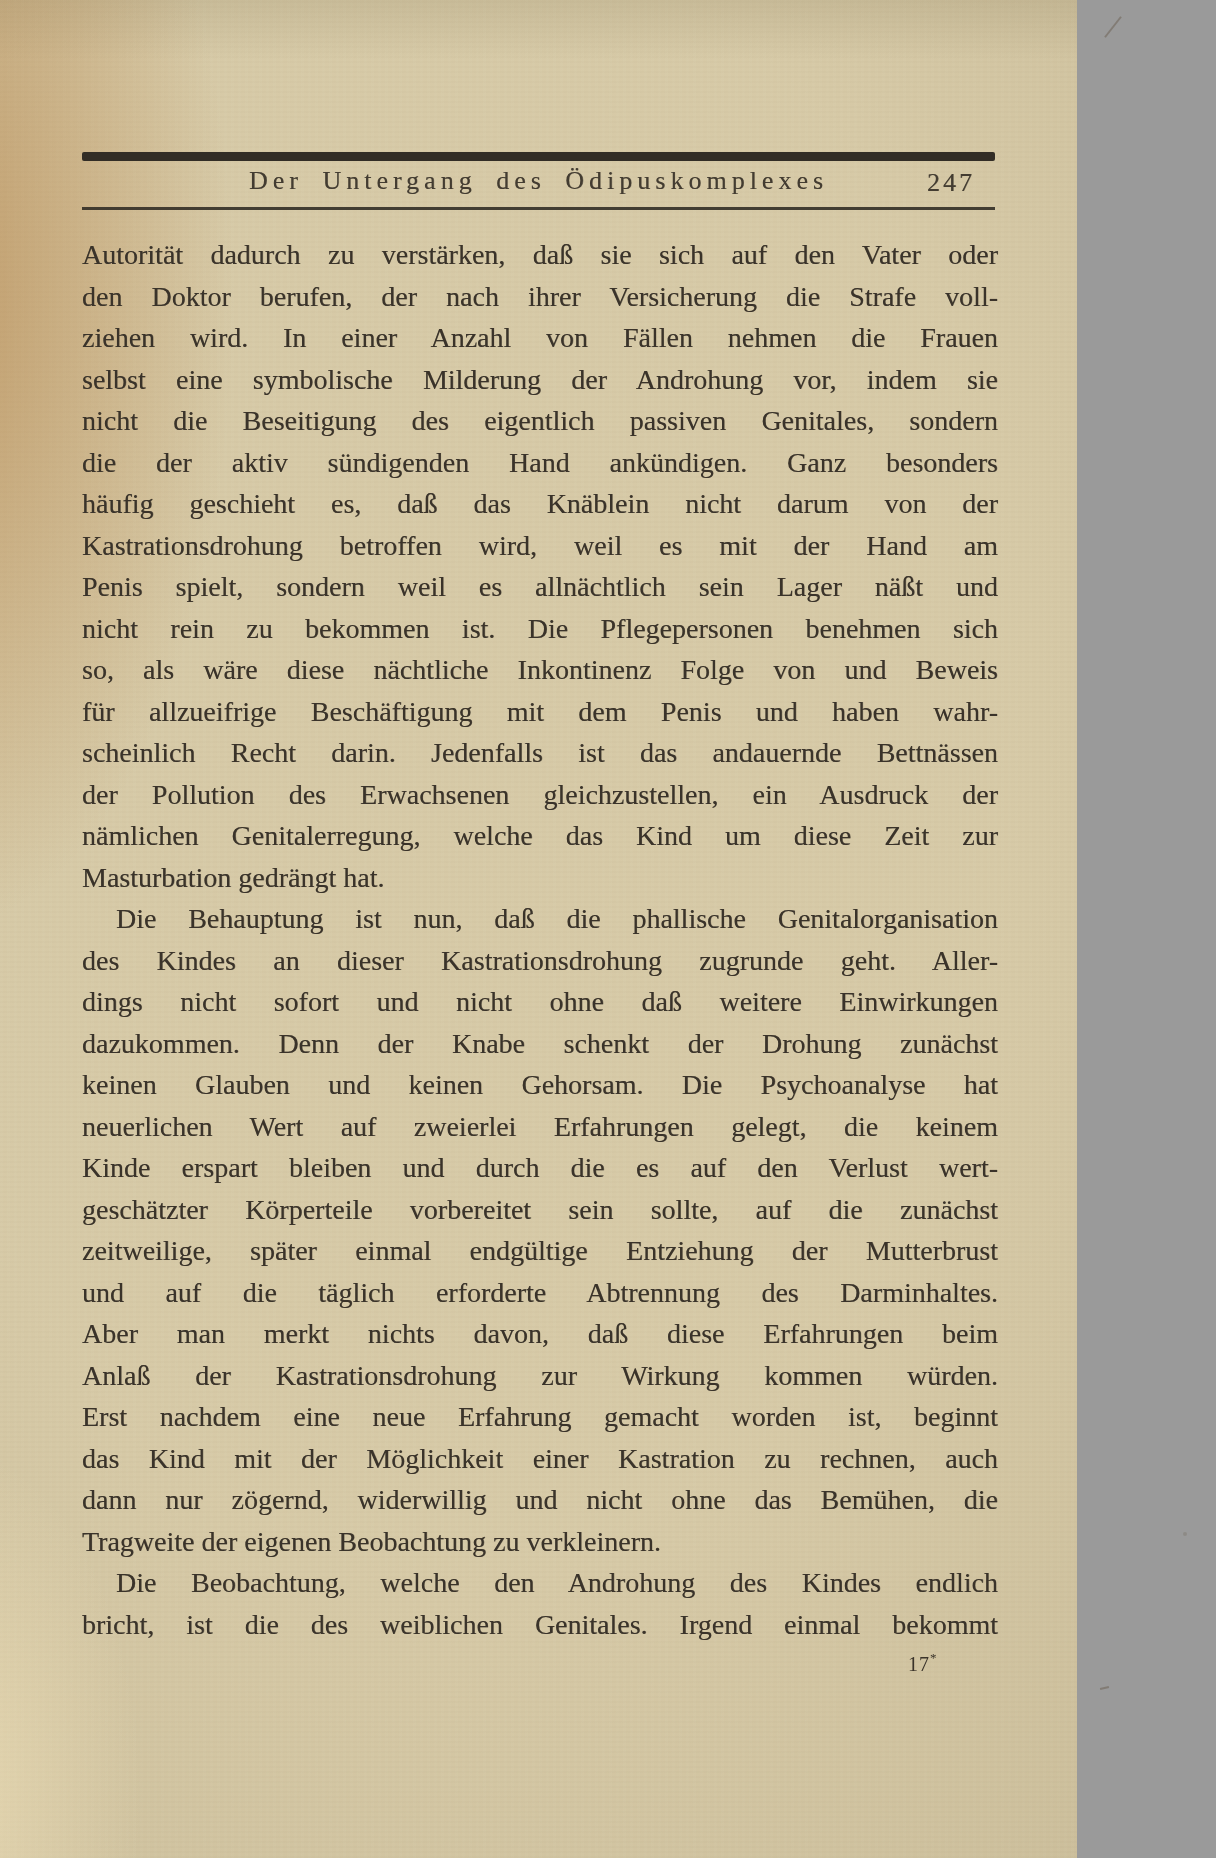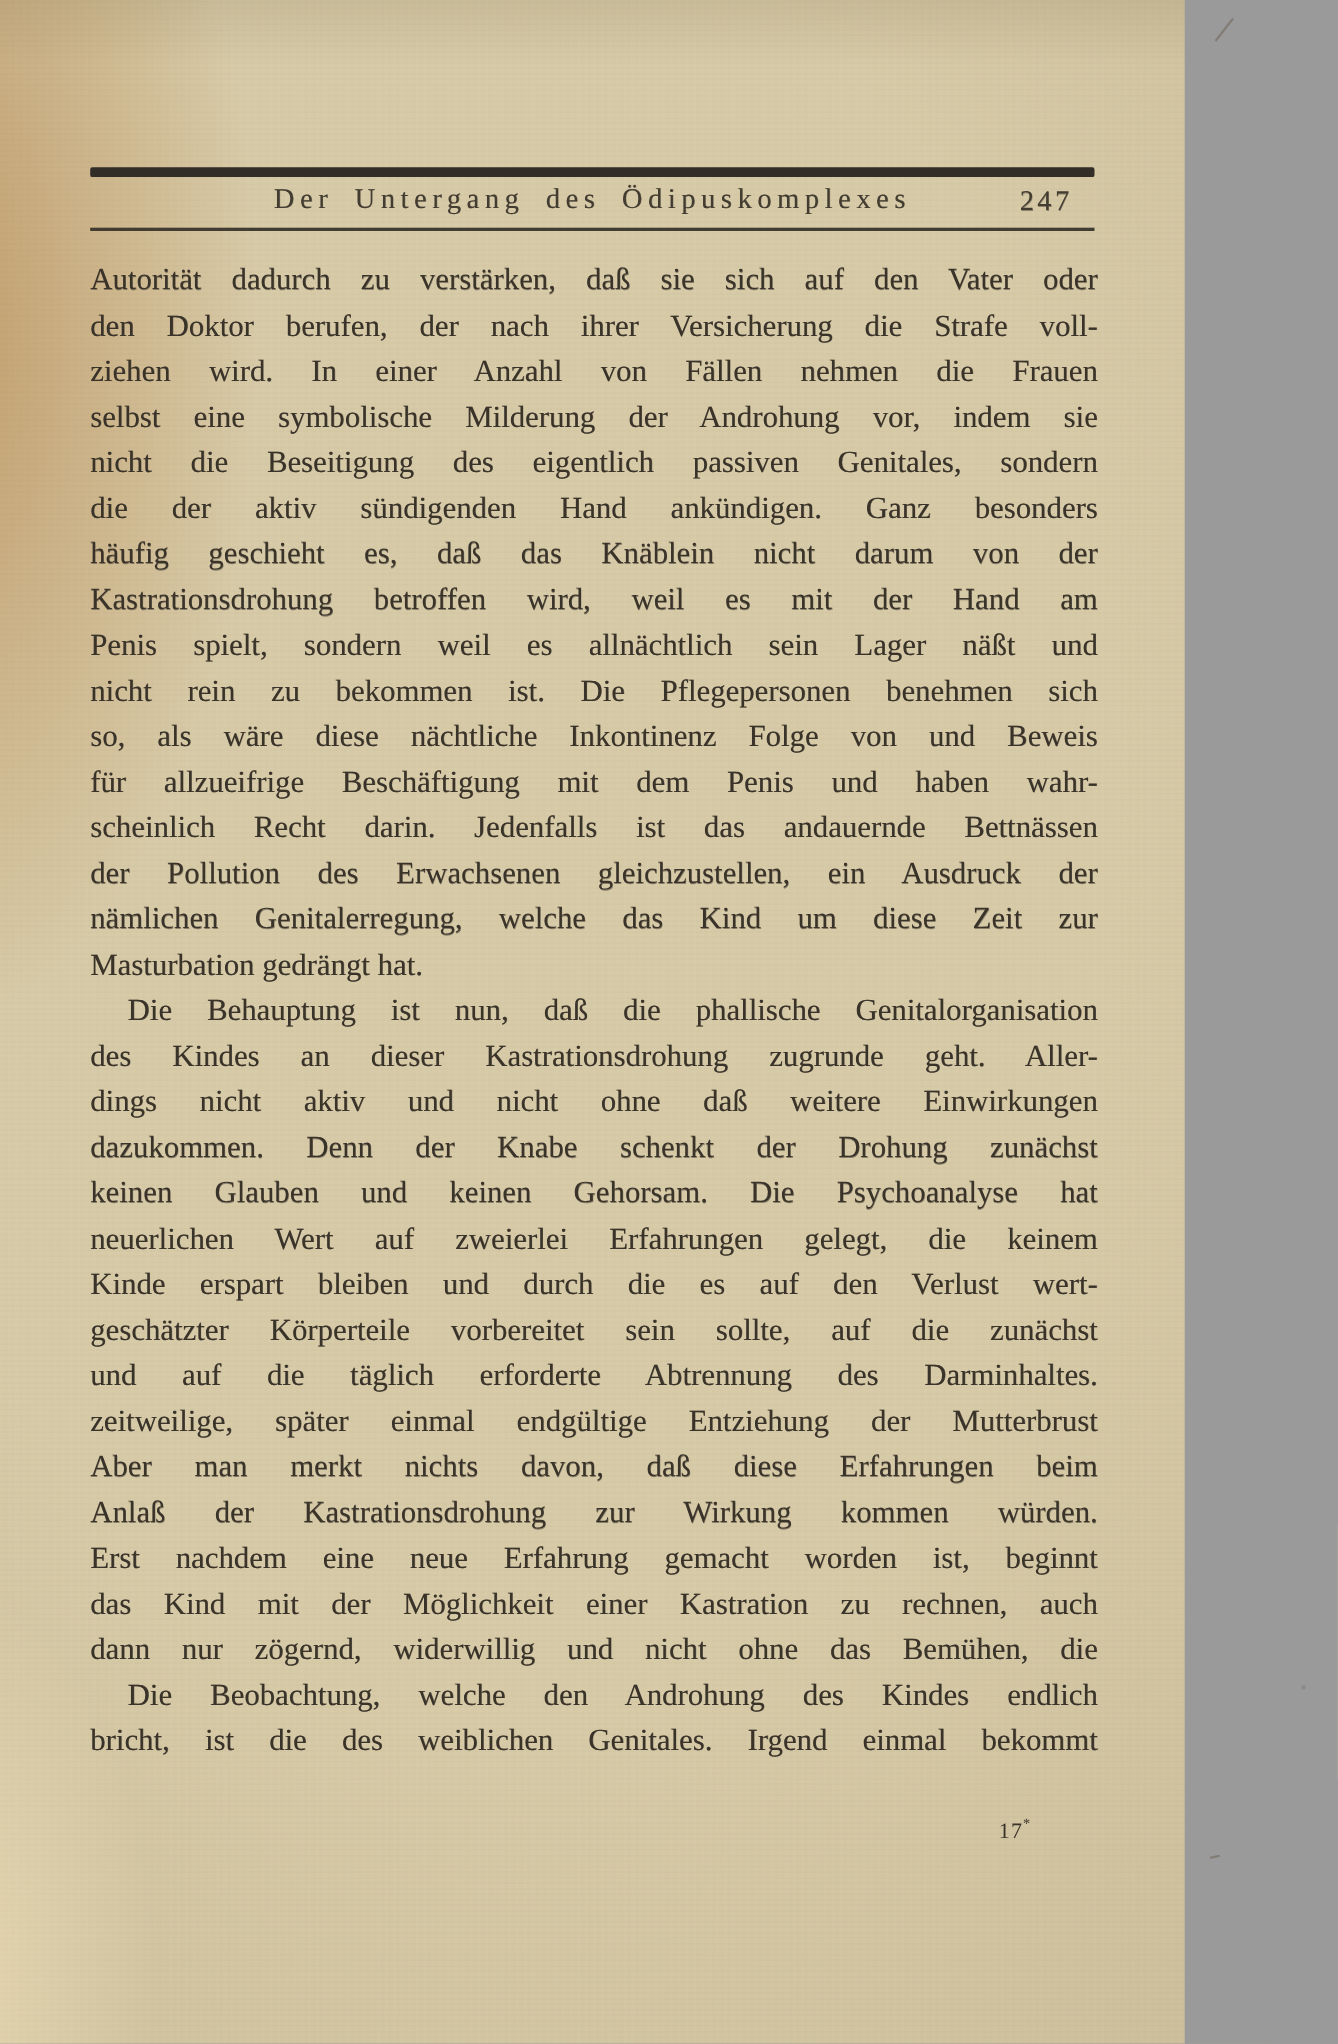--- a/index.html
+++ b/index.html
@@ -106,33 +106,34 @@
         <div class="line">so, als wäre diese nächtliche Inkontinenz Folge von und Beweis</div>
         <div class="line">für allzueifrige Beschäftigung mit dem Penis und haben wahr-</div>
         <div class="line">scheinlich Recht darin. Jedenfalls ist das andauernde Bettnässen</div>
         <div class="line">der Pollution des Erwachsenen gleichzustellen, ein Ausdruck der</div>
         <div class="line">nämlichen Genitalerregung, welche das Kind um diese Zeit zur</div>
         <div class="line flush">Masturbation gedrängt hat.</div>
       </div>
       <div class="paragraph">
         <div class="line indent">Die Behauptung ist nun, daß die phallische Genitalorganisation</div>
         <div class="line">des Kindes an dieser Kastrationsdrohung zugrunde geht. Aller-</div>
-        <div class="line">dings nicht aktiv und nicht ohne daß weitere Einwirkungen</div>
+        <div class="line">dings nicht sofort und nicht ohne daß weitere Einwirkungen</div>
         <div class="line">dazukommen. Denn der Knabe schenkt der Drohung zunächst</div>
         <div class="line">keinen Glauben und keinen Gehorsam. Die Psychoanalyse hat</div>
         <div class="line">neuerlichen Wert auf zweierlei Erfahrungen gelegt, die keinem</div>
         <div class="line">Kinde erspart bleiben und durch die es auf den Verlust wert-</div>
         <div class="line">geschätzter Körperteile vorbereitet sein sollte, auf die zunächst</div>
+        <div class="line">zeitweilige, später einmal endgültige Entziehung der Mutterbrust</div>
         <div class="line">und auf die täglich erforderte Abtrennung des Darminhaltes.</div>
-        <div class="line">zeitweilige, später einmal endgültige Entziehung der Mutterbrust</div>
         <div class="line">Aber man merkt nichts davon, daß diese Erfahrungen beim</div>
         <div class="line">Anlaß der Kastrationsdrohung zur Wirkung kommen würden.</div>
         <div class="line">Erst nachdem eine neue Erfahrung gemacht worden ist, beginnt</div>
         <div class="line">das Kind mit der Möglichkeit einer Kastration zu rechnen, auch</div>
         <div class="line">dann nur zögernd, widerwillig und nicht ohne das Bemühen, die</div>
+        <div class="line flush">Tragweite der eigenen Beobachtung zu verkleinern.</div>
       </div>
       <div class="paragraph">
         <div class="line indent">Die Beobachtung, welche den Androhung des Kindes endlich</div>
         <div class="line">bricht, ist die des weiblichen Genitales. Irgend einmal bekommt</div>
       </div>
     </main>
 
   <div class="signature"><span>17</span><sup>*</sup></div>
 
   <div class="speck speck-scratch"></div>

